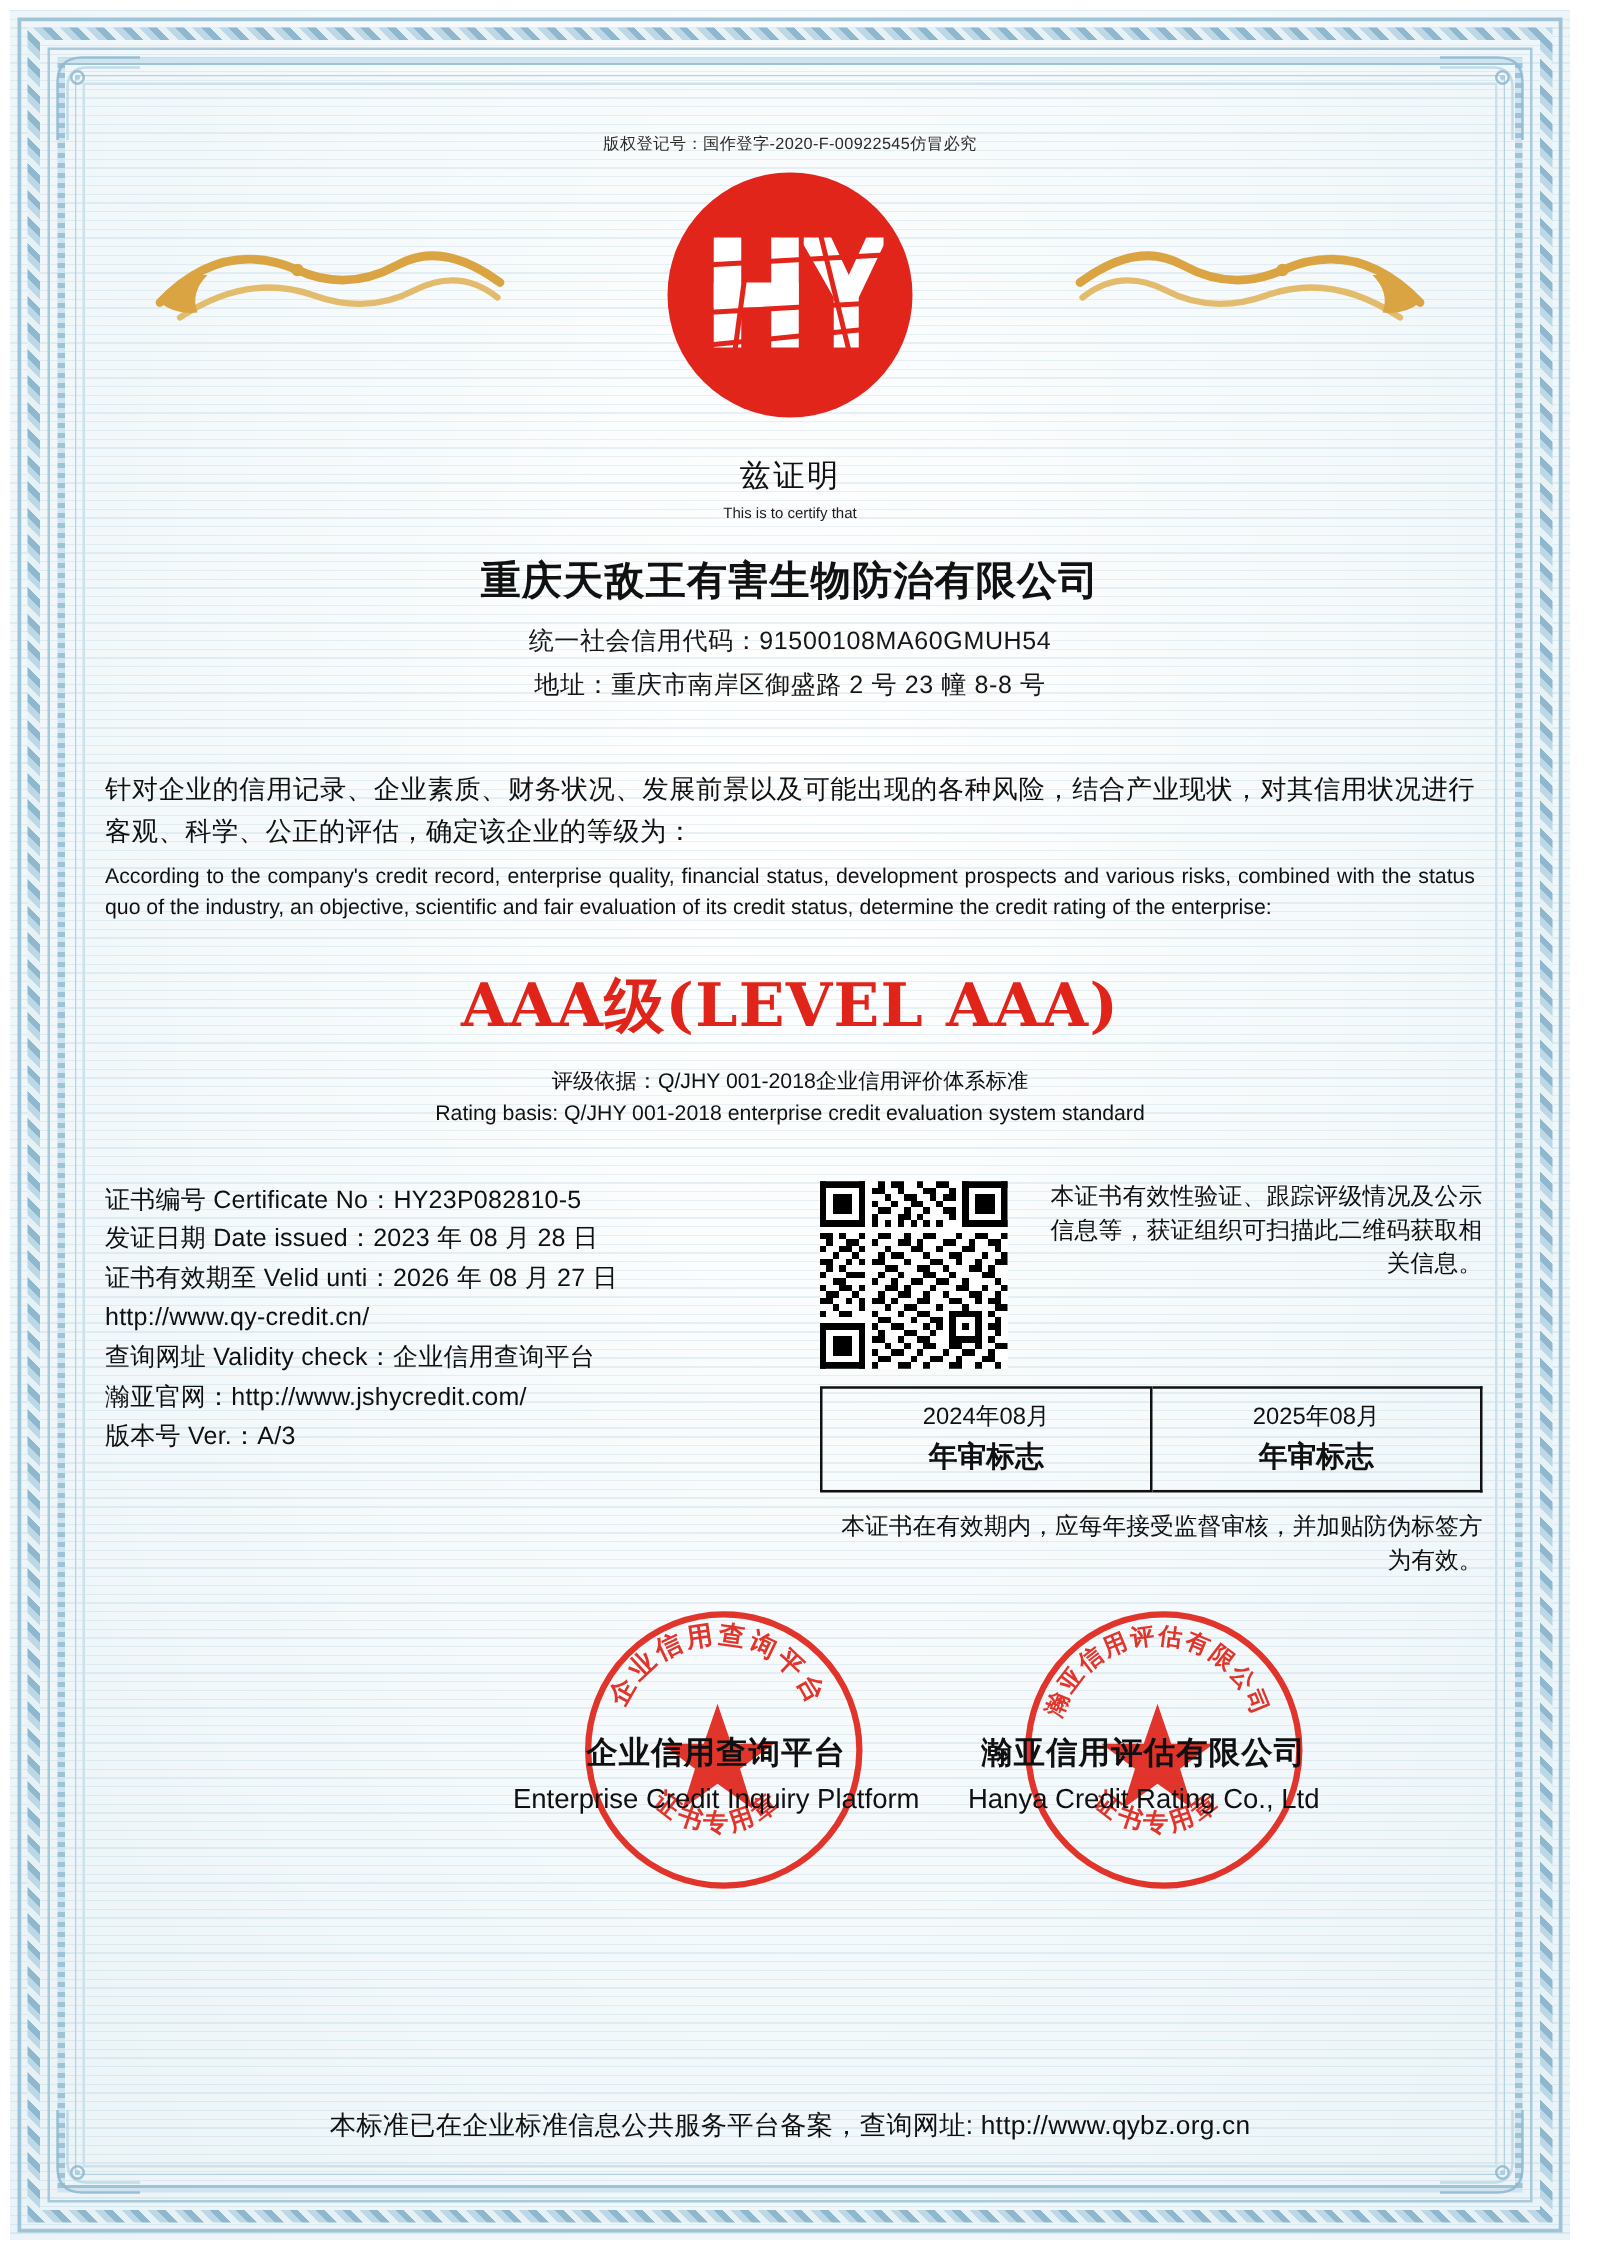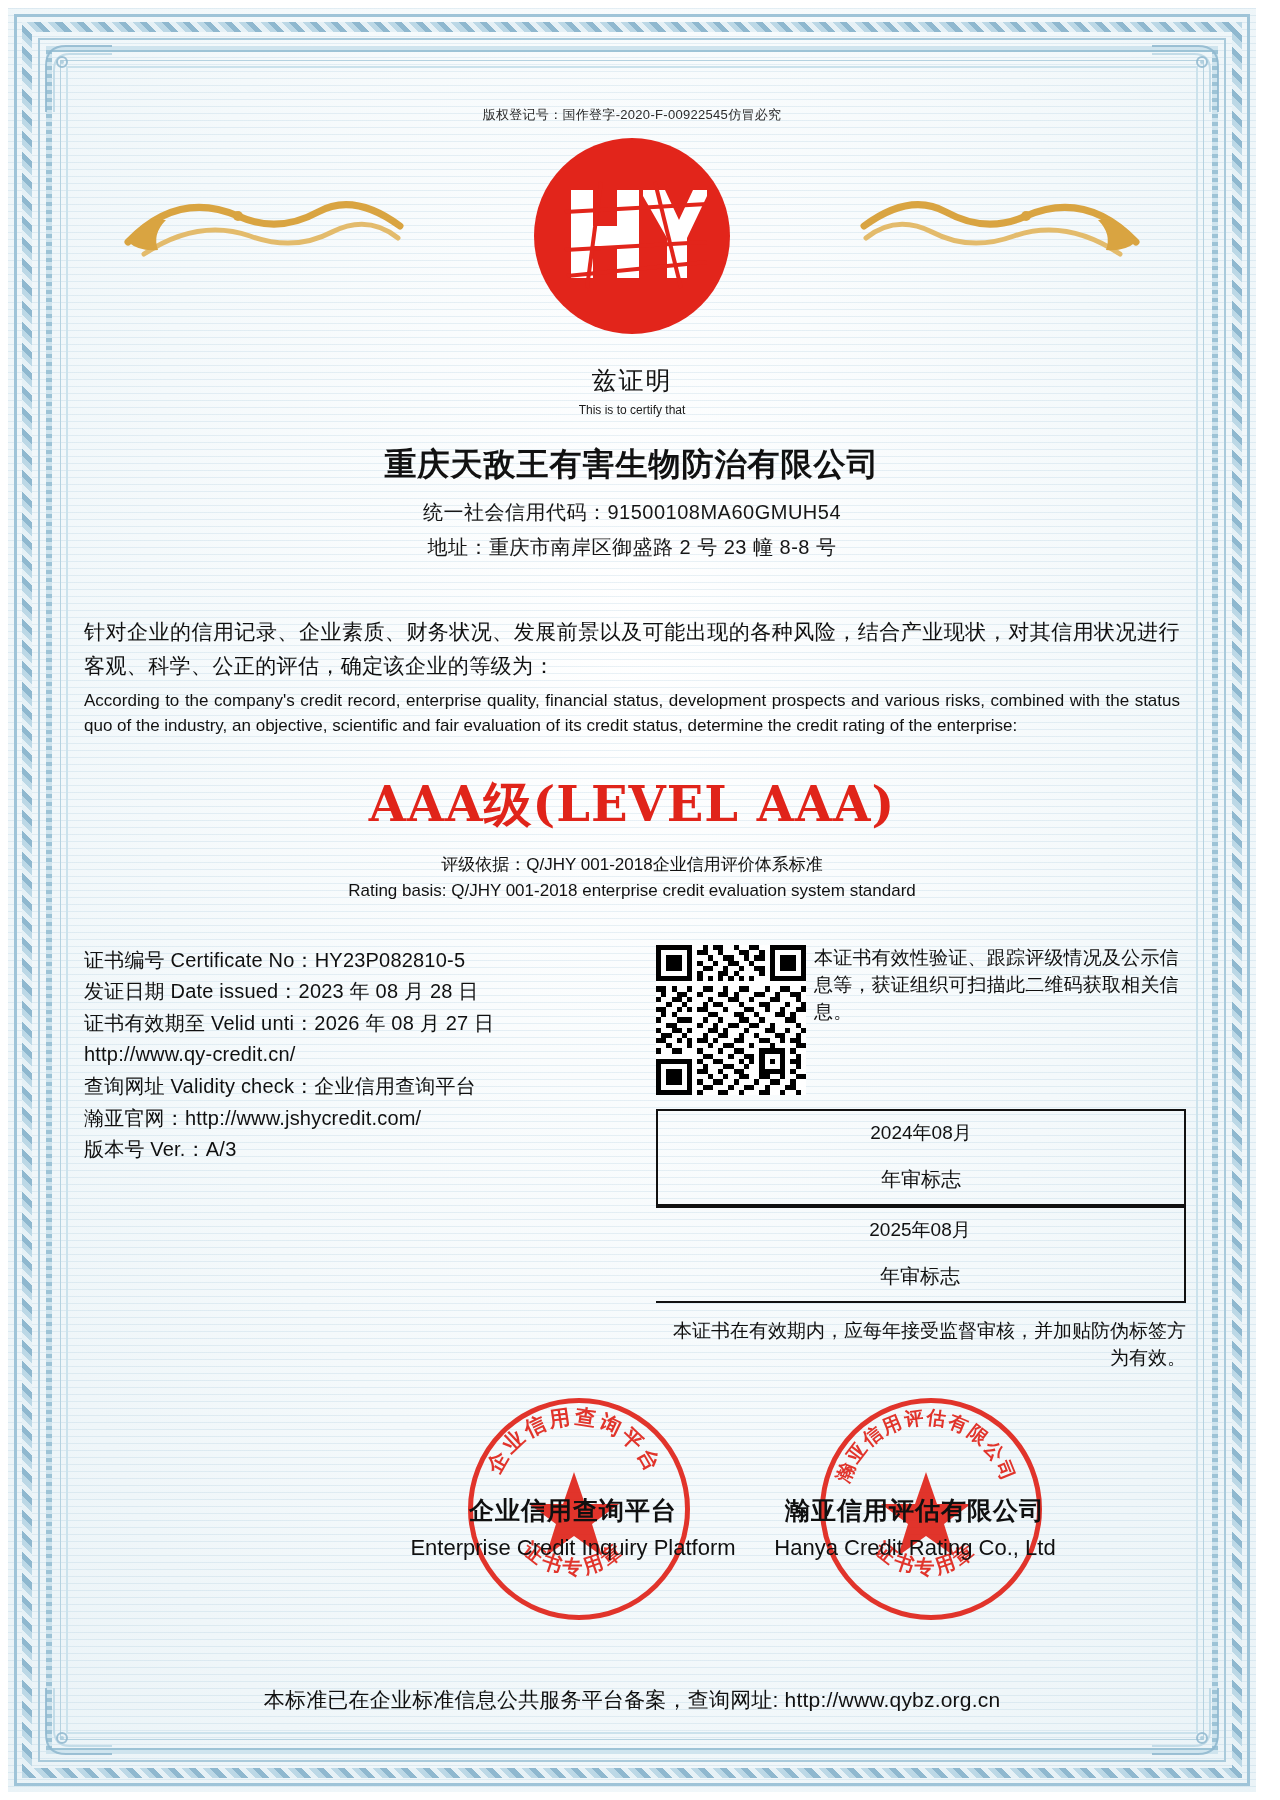--- a/index.html
+++ b/index.html
@@ -244,42 +244,42 @@
     box-sizing: border-box;
   }
   .qr-row { display: flex; align-items: flex-start; }
   .qr-code {
     width: 150px;
     height: 150px;
     flex: none;
     background: #fff;
   }
   .qr-note {
-    margin-left: 8px;
+    margin-left: 32px;
     font-size: 19px;
     line-height: 1.42;
     color: #101010;
     letter-spacing: .2px;
+    text-align: right;
   }
 
   .stamp-boxes {
     display: flex;
     margin-top: 14px;
     gap: 0;
-    flex-direction: column;
   }
   .stamp-box {
     flex: 1;
     border: 2px solid #111;
     text-align: center;
     padding: 9px 0 11px 0;
   }
   .stamp-box + .stamp-box { border-left: none; }
   .stamp-box .s1 { font-size: 19px; color: #101010; }
-  .stamp-box .s2 { font-size: 20px; color: #101010; margin-top: 20px; }
+  .stamp-box .s2 { font-size: 23px; color: #101010; margin-top: 4px; font-weight: bold; }
 
   .qr-footnote {
     margin-top: 14px;
     font-size: 19px;
     line-height: 1.45;
     color: #101010;
     text-align: right;
   }
 
   

